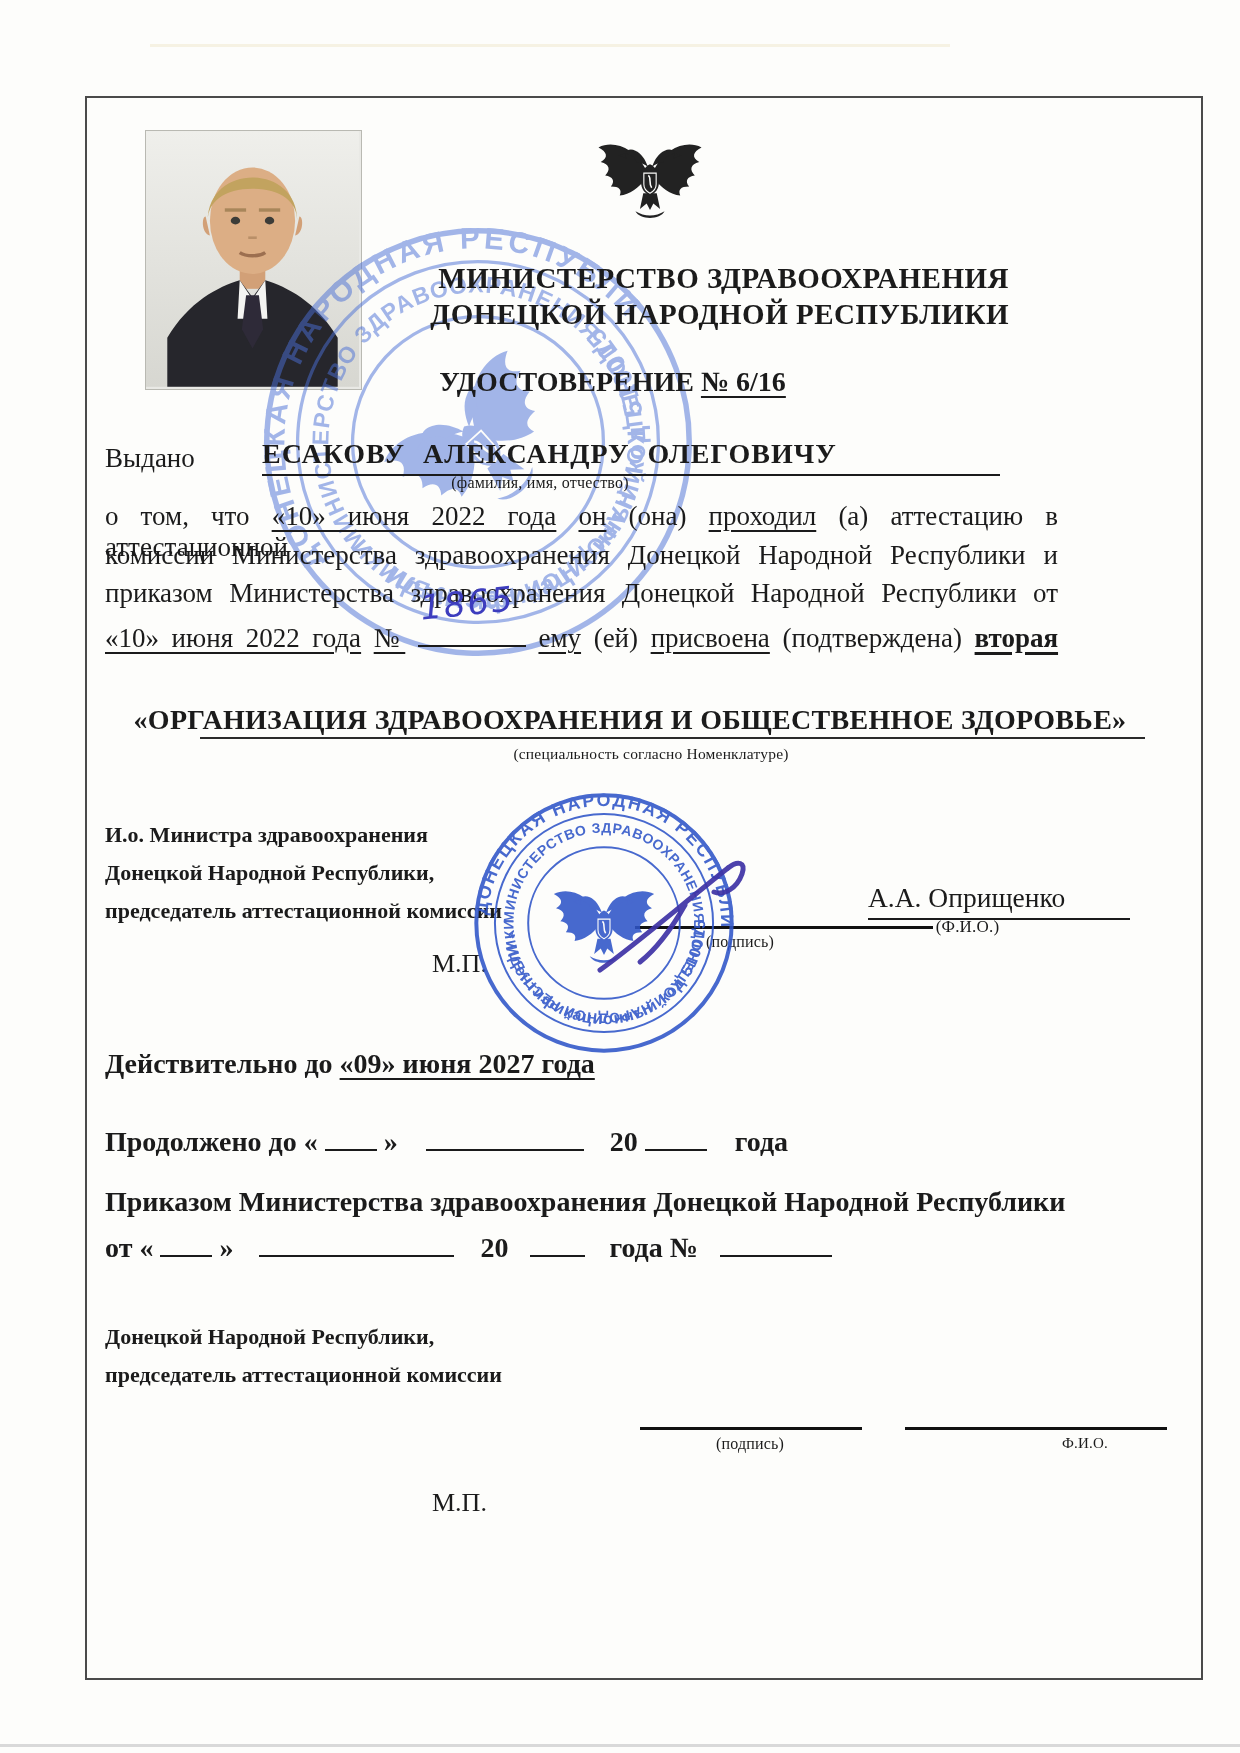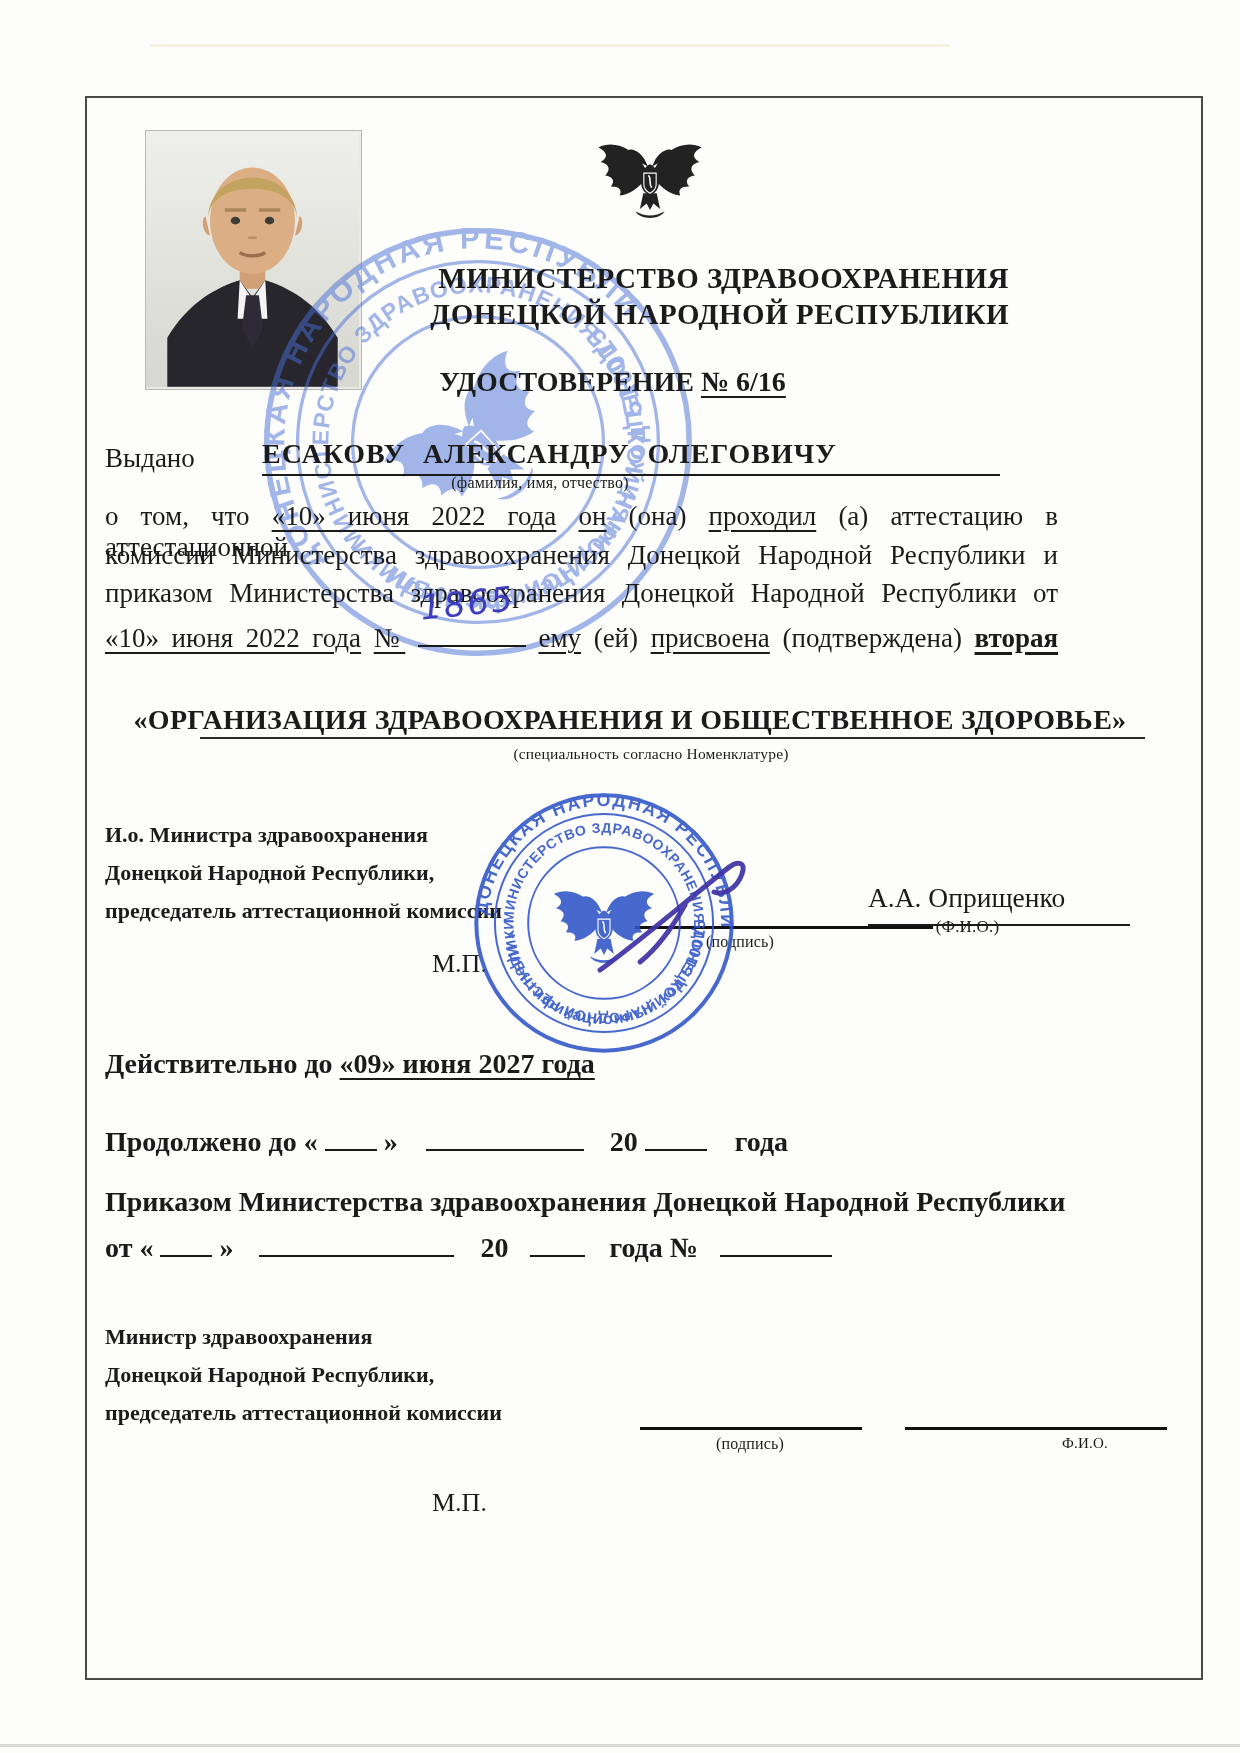--- a/index.html
+++ b/index.html
@@ -34,21 +34,21 @@
   .hw{position:absolute; top:-34px; left:2px; font-family:"DejaVu Sans",sans-serif; font-style:italic;
       font-size:34px; color:#3d3dbe; transform:rotate(-6deg); letter-spacing:2px; white-space:nowrap;}
   .spec-title{left:95px; top:696px; width:1070px; text-align:center; font-weight:bold; font-size:28px; letter-spacing:.3px;margin-top:8px;}
   .spec-rule{left:200px; top:737px; width:945px; height:2px; background:#2a2a2a;}
   .spec-hint{left:451px; top:745px; width:400px; font-size:15.5px;}
   .sign-block{font-size:22px; font-weight:bold; line-height:38px;}
   .sign1{left:105px; top:816px; width:560px;}
   .sig-line{height:2.5px; background:#111;}
   .sig1-line{left:635px; top:926px; width:298px;}
   .sig1-hint{left:655px; top:933px; width:170px;}
-  .fio-name{left:868px; top:882px; width:262px; font-size:27.5px; border-bottom:2px solid #1b1b1b; padding-bottom:10px;}
+  .fio-name{left:868px; top:882px; width:262px; font-size:27.5px; border-bottom:2px solid #1b1b1b; padding-bottom:4px;}
   .fio-hint{left:900px; top:917px; width:135px; font-size:17px;}
   .mp{font-size:26px;}
   .mp1{left:432px; top:949px;}
   .stamp-top{left:258px; top:222px; width:440px; height:440px; opacity:.5;}
   .stamp-bottom{left:471px; top:790px; width:266px; height:266px; opacity:.88;}
   .signature-svg{left:560px; top:840px; width:220px; height:150px;}
   .valid-line{left:105px; top:1048px; font-size:28px; font-weight:bold;}
   .ext-line{left:105px; top:1120px; font-size:28px; font-weight:bold;}
   .order1{left:105px; top:1186px; font-size:28px; font-weight:bold;}
   .order2{left:105px; top:1226px; font-size:28px; font-weight:bold;}
@@ -223,21 +223,20 @@
       <path d="M 125 65 C 112 88 95 110 80 122"></path>
     </g>
   </svg>
 
   <div class="abs valid-line"><span class="n">Действительно до </span> <span class="u">«09» июня 2027 года</span> </div>
   <div class="abs ext-line"><span class="n">Продолжено до «</span> <span class="blank" style="width: 52px;"></span> <span class="n">»</span> <span class="gap" style="width: 14px;"></span> <span class="blank" style="width: 158px;"></span> <span class="gap" style="width: 12px;"></span> <span class="n">20</span> <span class="blank" style="width: 62px;"></span> <span class="gap" style="width: 14px;"></span> <span class="n">года</span> </div>
   <div class="abs order1">Приказом Министерства здравоохранения Донецкой Народной Республики</div>
   <div class="abs order2"><span class="n">от «</span> <span class="blank" style="width: 52px;"></span> <span class="n">»</span> <span class="gap" style="width: 12px;"></span> <span class="blank" style="width: 195px;"></span> <span class="gap" style="width: 12px;"></span> <span class="n">20</span> <span class="gap" style="width: 8px;"></span> <span class="blank" style="width: 55px;"></span> <span class="gap" style="width: 10px;"></span> <span class="n">года №</span> <span class="gap" style="width: 8px;"></span> <span class="blank" style="width: 112px;"></span> </div>
 
   <div class="abs sign-block sign2">
-    <div>Министр здравоохранения</div>
     <div>Донецкой Народной Республики,</div>
     <div>председатель аттестационной комиссии</div>
   </div>
   <div class="abs sig-line sig2-line-a"></div>
   <div class="abs sig-line sig2-line-b"></div>
   <div class="abs hint sig2-hint-a">(подпись)</div>
   <div class="abs hint sig2-hint-b">Ф.И.О.</div>
   <div class="abs mp mp2">М.П.</div>
 
   <div class="abs scan-line-bottom"></div>

